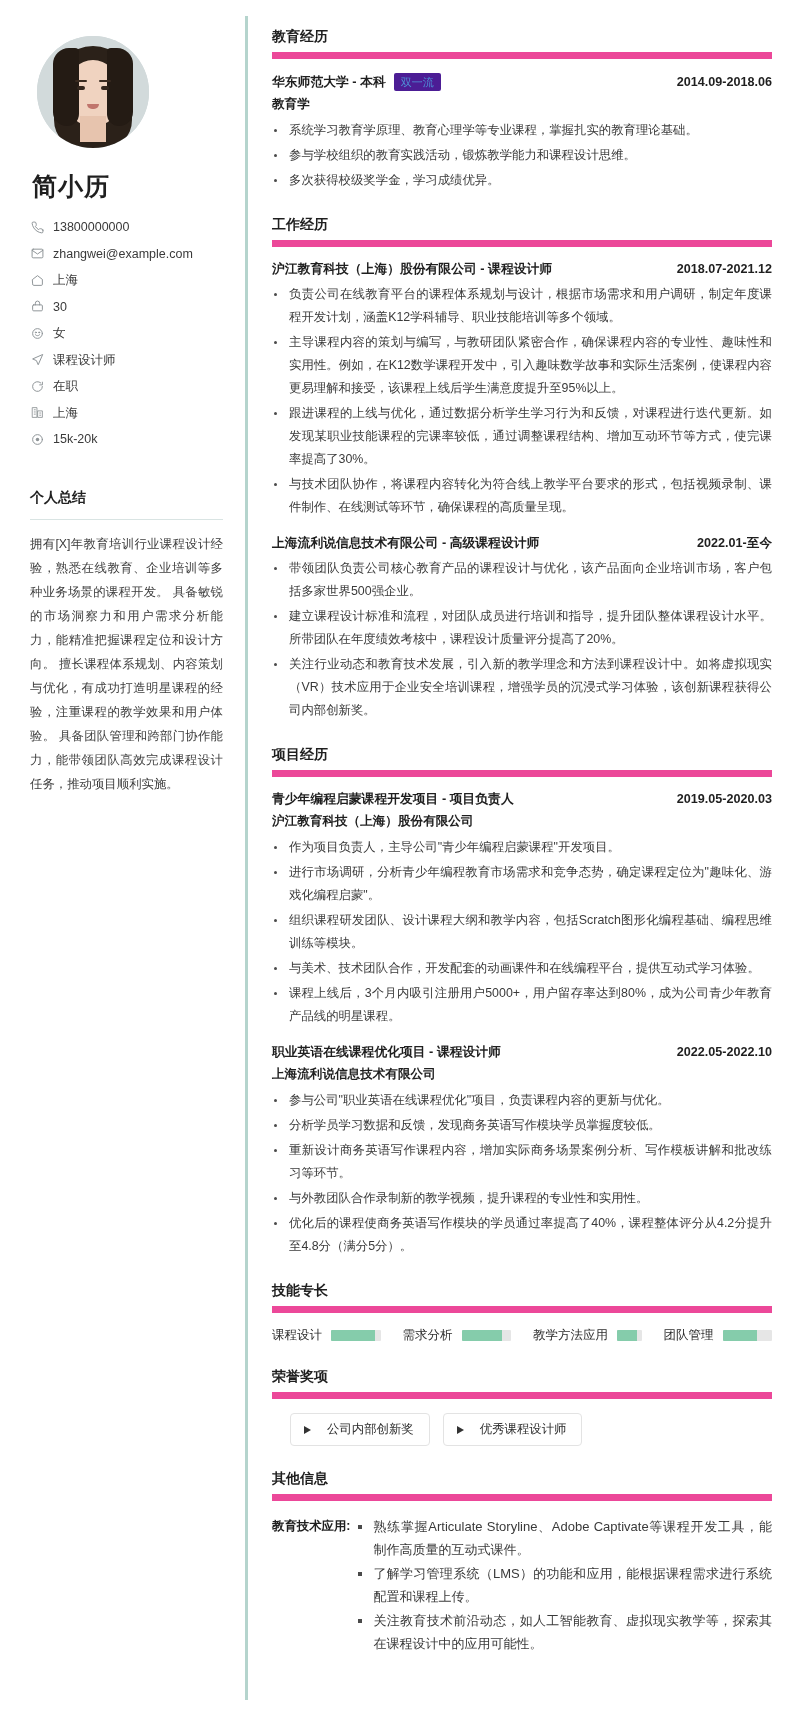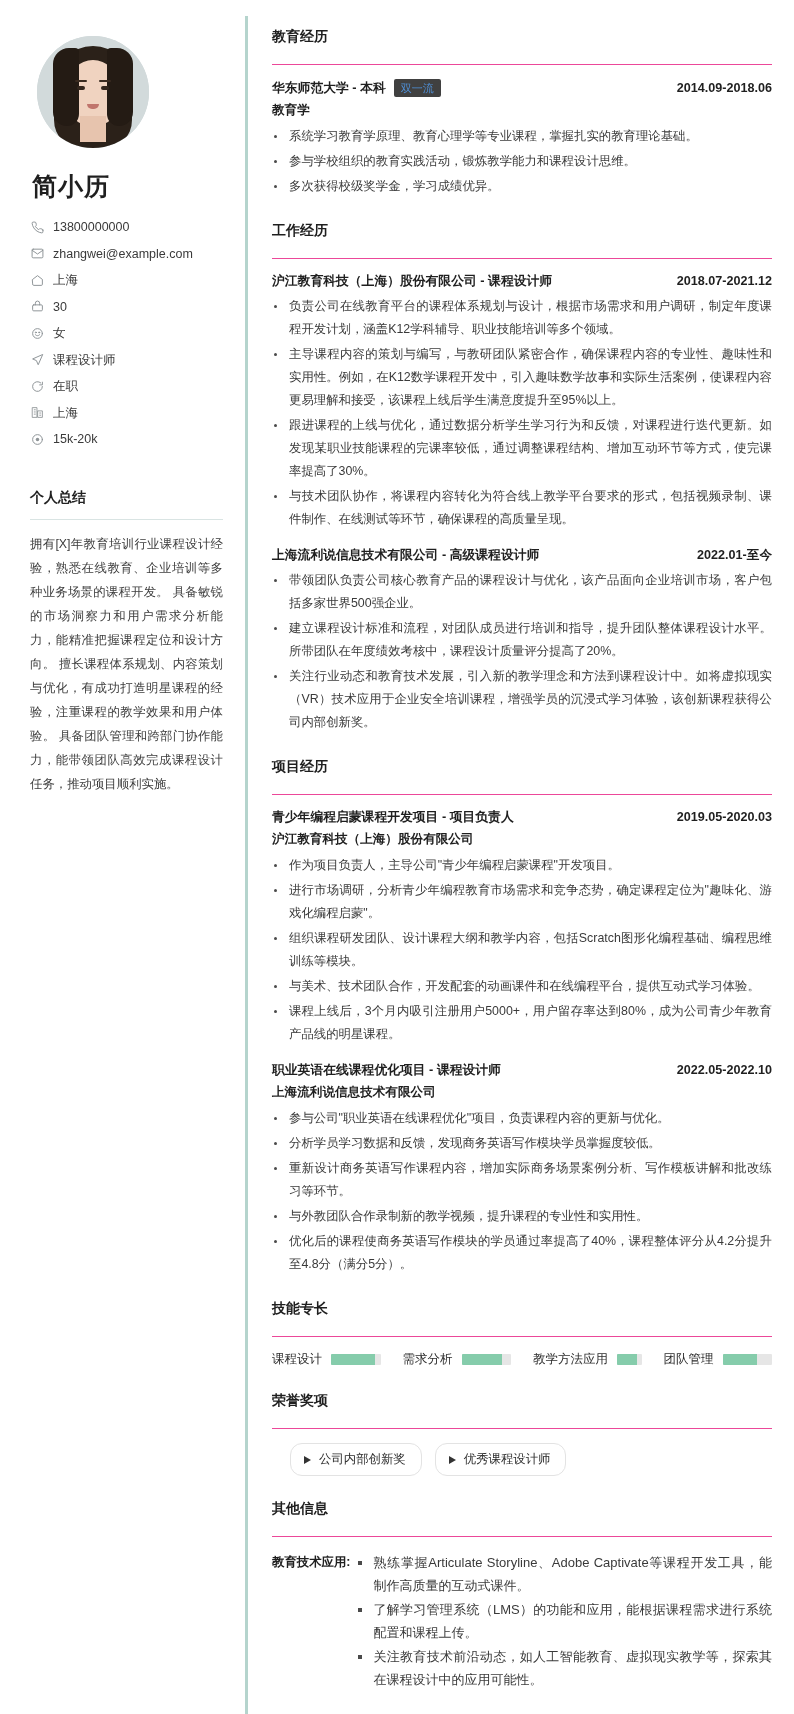--- a/index.html
+++ b/index.html
@@ -121,22 +121,22 @@
   .main {
     flex: 1 1 auto;
     padding: 28px 22px 26px 24px;
     min-width: 0;
   }
   .sec { margin-bottom: 24px; }
   .sec-title {
     font-size: 14px;
     font-weight: bold;
     color: #1f1f1f;
-    padding-bottom: 18px;
-    border-bottom: 1px solid #ec4899;
+    padding-bottom: 6px;
+    border-bottom: 7px solid #ec4899;
     margin-bottom: 14px;
   }
   .entry { margin-bottom: 16px; }
   .entry:last-child { margin-bottom: 0; }
   .entry-head {
     display: flex;
     align-items: baseline;
     justify-content: space-between;
     gap: 12px;
     margin-bottom: 5px;
@@ -147,21 +147,21 @@
     gap: 8px;
     font-size: 12.8px;
     font-weight: bold;
     color: #1f1f1f;
   }
   .badge {
     display: inline-block;
     font-size: 11px;
     font-weight: normal;
     color: #4f8fd6;
-    background: #404040;
+    background: #4c1d95;
     border-radius: 2px;
     padding: 1.5px 7px;
     line-height: 15px;
   }
   .entry-date {
     font-size: 12.6px;
     font-weight: bold;
     color: #1f1f1f;
     white-space: nowrap;
   }
@@ -210,23 +210,23 @@
     border-radius: 1px;
     overflow: hidden;
   }
   .skill-fill { height: 100%; background: #85ccab; }
 
   
   .awards { display: flex; gap: 13px; flex-wrap: wrap; padding-left: 18px; }
   .award-chip {
     display: inline-flex;
     align-items: center;
-    gap: 8px;
+    gap: 16px;
     border: 1px solid #e3e3e3;
-    border-radius: 12px;
+    border-radius: 4px;
     padding: 7px 15px 7px 13px;
     font-size: 12.4px;
     color: #2e2e2e;
     background: #fff;
   }
   .tri {
     width: 0; height: 0;
     border-left: 7px solid #333;
     border-top: 4.5px solid transparent;
     border-bottom: 4.5px solid transparent;

